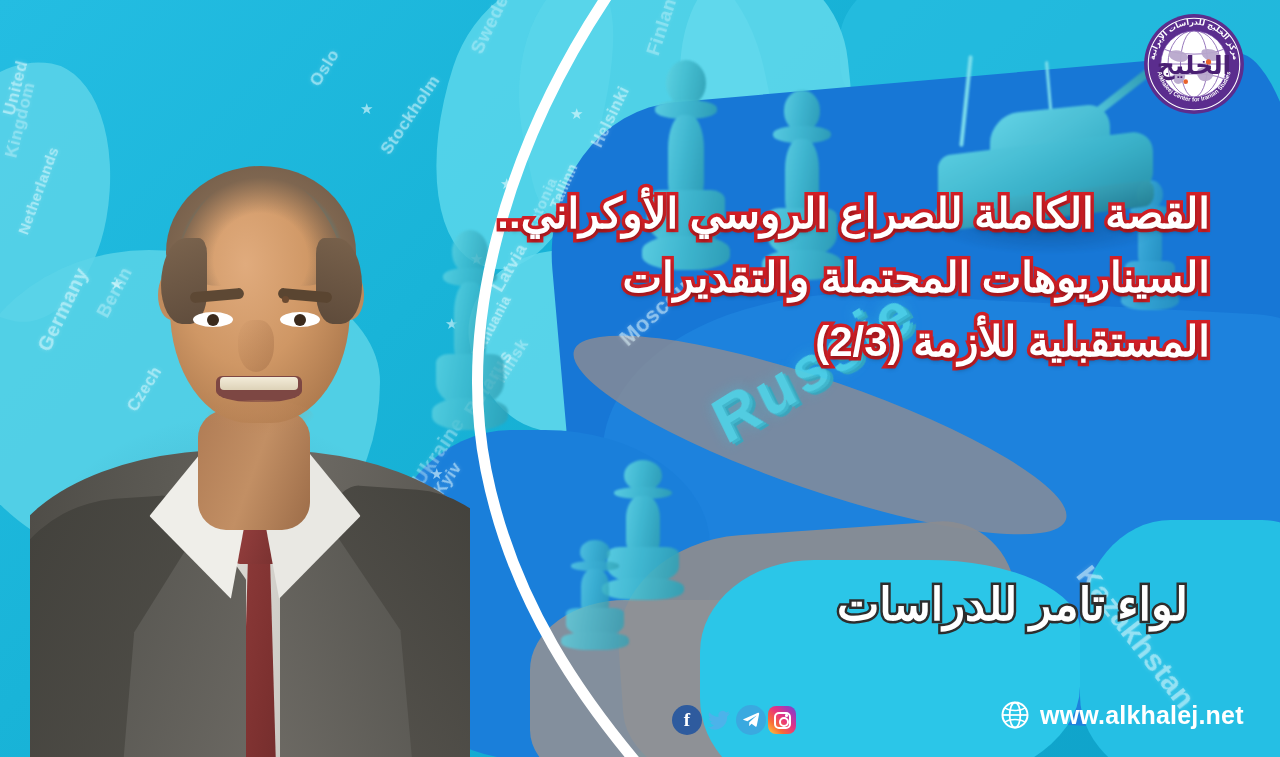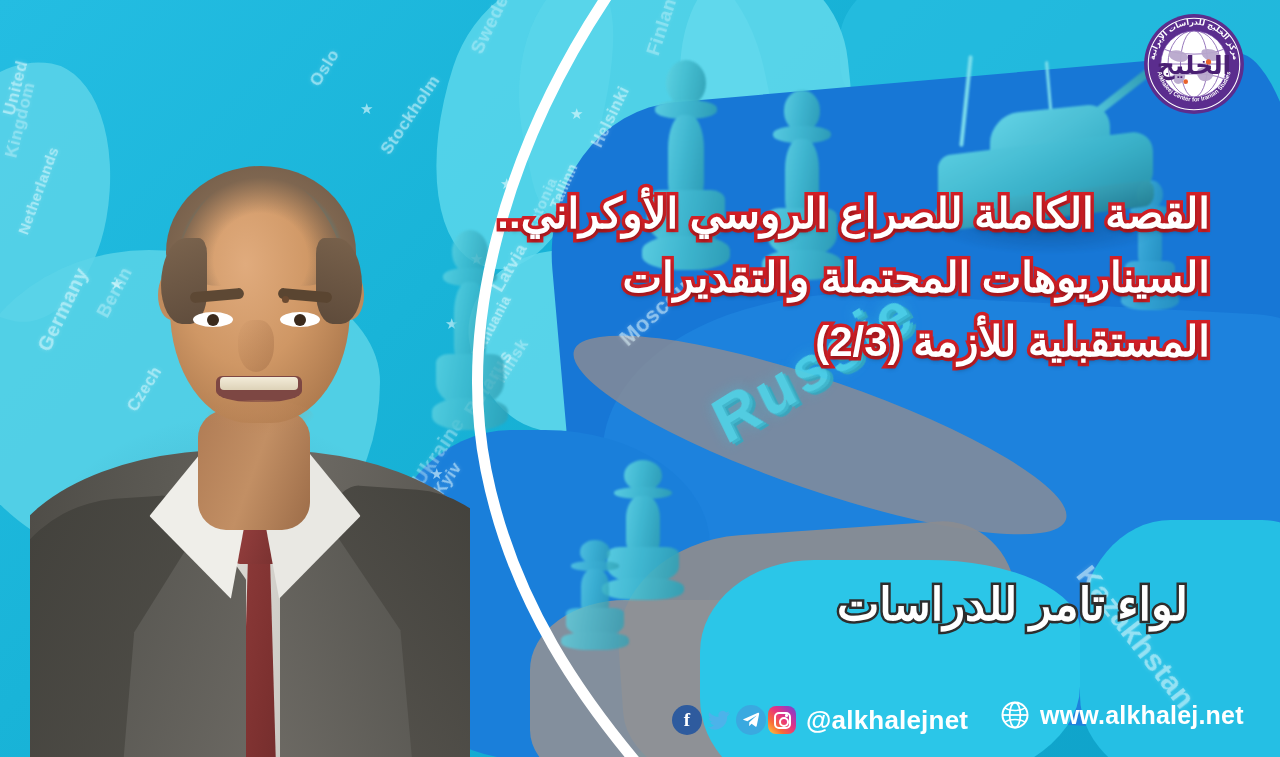--- a/index.html
+++ b/index.html
@@ -569,21 +569,20 @@
       </div>
       <div class="sicon tg">
         <svg width="18" height="16" viewBox="0 0 24 20" aria-hidden="true">
           <path fill="#ffffff" d="M23 1.2 19.6 18c-.2 1-.9 1.3-1.8.8l-5-3.7-2.4 2.3c-.3.3-.5.5-1 .5l.4-5 9.1-8.2c.4-.3 0-.5-.5-.2L7.2 11.6 2.4 10c-1-.3-1-1 .2-1.5L21.3.3c.9-.3 1.6.2 1.4 1z"></path>
         </svg>
       </div>
       <div class="sicon ig">
         <div class="ig-box"></div>
       </div>
     </div>
-    <div class="handle">@alkhalejnet</div>
   </div>
 
   <div class="weblink">
     <svg width="30" height="30" viewBox="0 0 24 24">
       <circle cx="12" cy="12" r="10" fill="none" stroke="#fff" stroke-width="1.6"></circle>
       <ellipse cx="12" cy="12" rx="4.3" ry="10" fill="none" stroke="#fff" stroke-width="1.4"></ellipse>
       <line x1="2" y1="12" x2="22" y2="12" stroke="#fff" stroke-width="1.4"></line>
       <path d="M4 6.5 C8 9 16 9 20 6.5" fill="none" stroke="#fff" stroke-width="1.2"></path>
       <path d="M4 17.5 C8 15 16 15 20 17.5" fill="none" stroke="#fff" stroke-width="1.2"></path>
     </svg>

